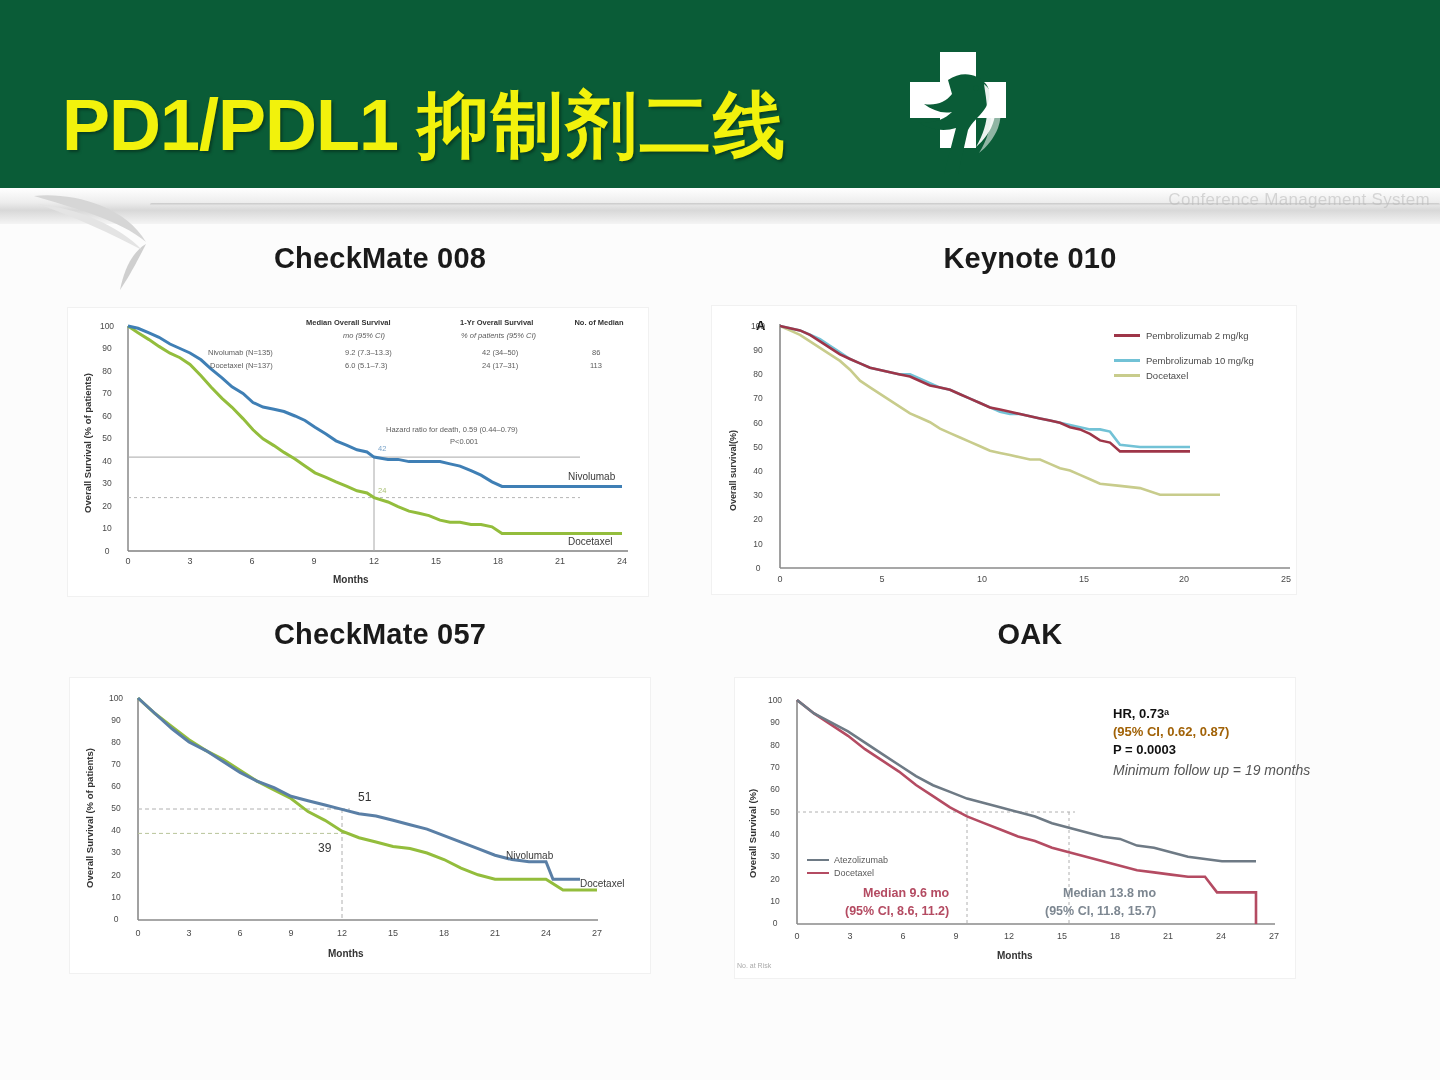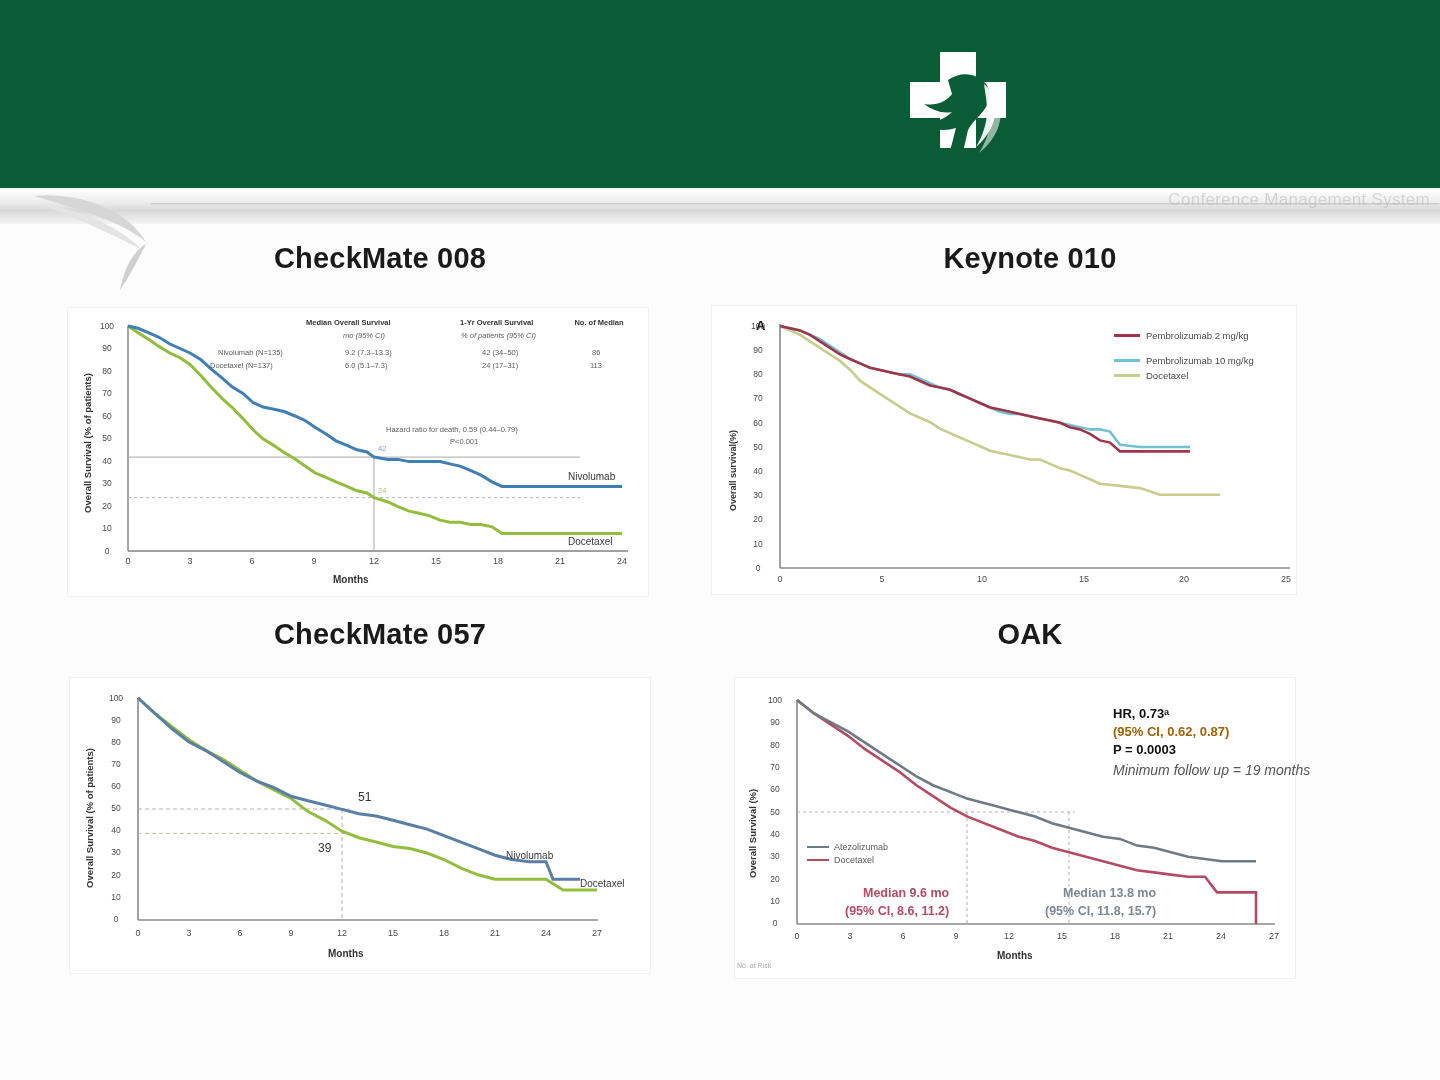--- a/index.html
+++ b/index.html
@@ -71,20 +71,24 @@
     transform-origin:0 0;transform:rotate(-90deg);white-space:nowrap;
   }
   .tick{position:absolute;font-size:8.5px;color:#4a4a4a;text-align:center;}
   .tickx{position:absolute;font-size:9px;color:#4a4a4a;text-align:center;}
   .curvelabel{position:absolute;font-size:10px;color:#3a3a3a;white-space:nowrap;}
 </style>
 </head>
 <body>
 
 <div class="header">
+  <div class="header-title">
+    <span>PD1/PDL1</span>
+    <span class="cn">抑制剂二线</span>
+  </div>
 
   <svg class="logo" viewBox="0 0 140 140">
     <path d="M52 8 h36 v30 h30 v36 h-30 v30 h-36 v-30 h-30 v-36 h30 z" fill="#ffffff"></path>
     <path d="M60 36 c14 -10 30 -6 38 4 c6 8 4 18 -2 26 c-5 7 -12 12 -16 20 l-10 44 l-14 0 l12 -46 c-12 4 -26 2 -38 -6 c14 2 26 -2 34 -10 c-10 2 -20 -2 -28 -8 c12 2 22 -2 28 -10 z" fill="#0a5c37"></path>
     <path d="M96 40 c10 8 14 22 10 36 c-3 11 -10 20 -18 27 c7 -12 11 -24 11 -36 c0 -10 -2 -19 -3 -27 z" fill="#ffffff" opacity="0.92"></path>
     <path d="M104 46 c9 10 11 24 6 38 c-4 10 -11 19 -19 25 c8 -13 12 -26 12 -39 c0 -9 -1 -17 --1 -24 z" fill="#ffffff" opacity="0.55"></path>
     <circle cx="88" cy="44" r="2.6" fill="#0a5c37"></circle>
   </svg>
 </div>
 
@@ -144,21 +148,21 @@
   <div class="axlabel" style="left:265px;top:266px;">Months</div>
   <div class="ylabel" style="left:14px;top:205px;">Overall Survival (% of patients)</div>
 
   
   <div class="plot-text b" style="left:238px;top:10px;">Median Overall Survival</div>
   <div class="plot-text b" style="left:392px;top:10px;">1-Yr Overall Survival</div>
   <div class="plot-text b" style="left:505px;top:10px;width:52px;text-align:center;white-space:normal;line-height:1.25;">No. of Median</div>
   <div class="plot-text i" style="left:275px;top:23px;">mo (95% CI)</div>
   <div class="plot-text i" style="left:393px;top:23px;">% of patients (95% CI)</div>
 
-  <div class="plot-text" style="left:150px;top:40px;">Nivolumab (N=135)</div>
+  <div class="plot-text" style="left:140px;top:40px;">Nivolumab (N=135)</div>
   <div class="plot-text" style="left:277px;top:40px;">9.2 (7.3–13.3)</div>
   <div class="plot-text" style="left:414px;top:40px;">42 (34–50)</div>
   <div class="plot-text" style="left:524px;top:40px;">86</div>
 
   <div class="plot-text" style="left:142px;top:53px;">Docetaxel (N=137)</div>
   <div class="plot-text" style="left:277px;top:53px;">6.0 (5.1–7.3)</div>
   <div class="plot-text" style="left:414px;top:53px;">24 (17–31)</div>
   <div class="plot-text" style="left:522px;top:53px;">113</div>
 
   <div class="plot-text" style="left:318px;top:117px;">Hazard ratio for death, 0.59 (0.44–0.79)</div>
@@ -316,21 +320,21 @@
   <div class="plot-text b" style="left:378px;top:28px;font-size:13px;color:#111;">HR, 0.73ᵃ</div>
   <div class="plot-text b" style="left:378px;top:46px;font-size:13px;color:#a16207;">(95% CI, 0.62, 0.87)</div>
   <div class="plot-text b" style="left:378px;top:64px;font-size:13px;color:#111;">P = 0.0003</div>
   <div class="plot-text i" style="left:378px;top:84px;font-size:14px;color:#555;">Minimum follow up = 19 months</div>
 
   <div class="plot-text b" style="left:128px;top:208px;font-size:12.5px;color:#b44b62;">Median 9.6 mo</div>
   <div class="plot-text b" style="left:110px;top:226px;font-size:12.5px;color:#b44b62;">(95% CI, 8.6, 11.2)</div>
   <div class="plot-text b" style="left:328px;top:208px;font-size:12.5px;color:#7d8791;">Median 13.8 mo</div>
   <div class="plot-text b" style="left:310px;top:226px;font-size:12.5px;color:#7d8791;">(95% CI, 11.8, 15.7)</div>
 
-  <div style="position:absolute;left:72px;top:164px;">
+  <div style="position:absolute;left:72px;top:177px;">
     <div style="display:flex;align-items:center;margin-bottom:3px;">
       <span style="display:inline-block;width:22px;height:2px;background:#6e7a85;margin-right:5px;"></span>
       <span style="font-size:9px;color:#5a5a5a;white-space:nowrap;">Atezolizumab</span>
     </div>
     <div style="display:flex;align-items:center;">
       <span style="display:inline-block;width:22px;height:2px;background:#b44b62;margin-right:5px;"></span>
       <span style="font-size:9px;color:#5a5a5a;white-space:nowrap;">Docetaxel</span>
     </div>
   </div>
 

